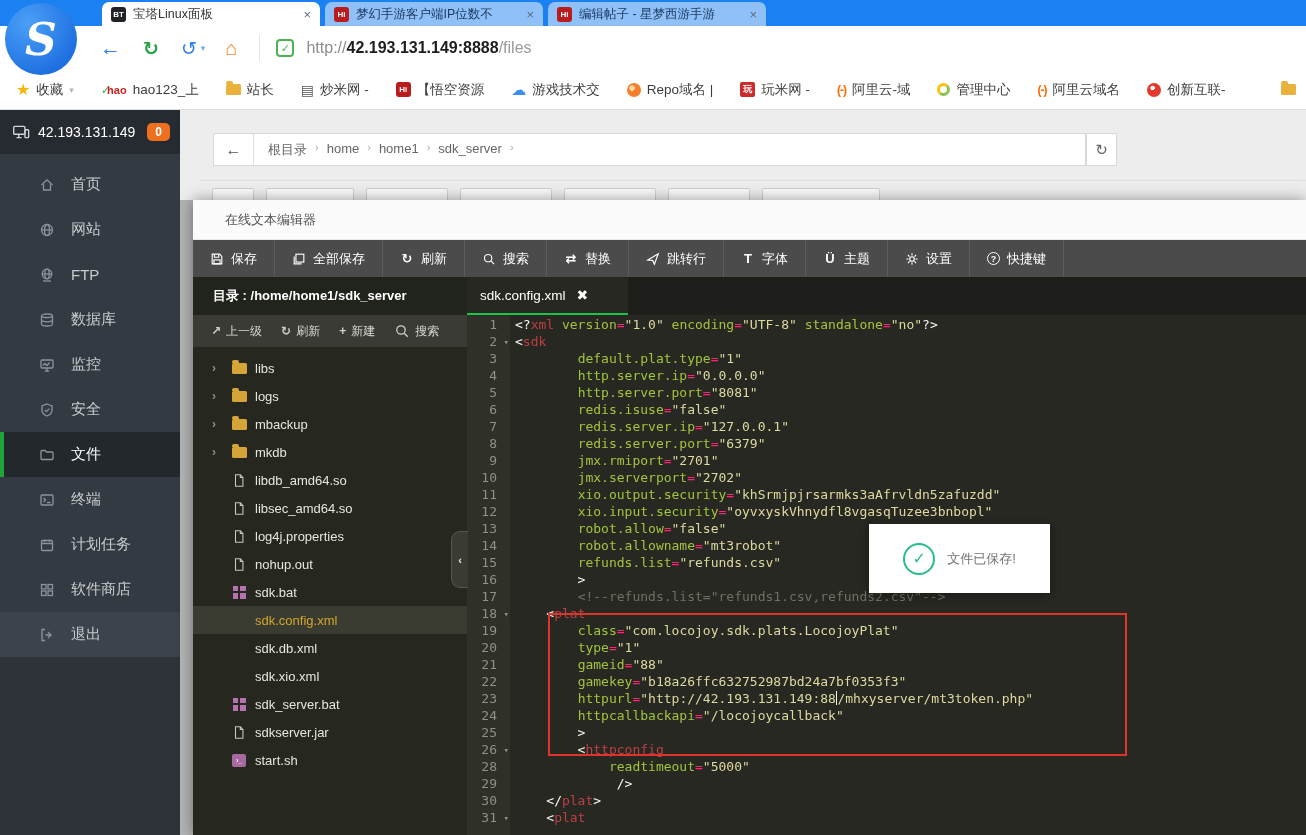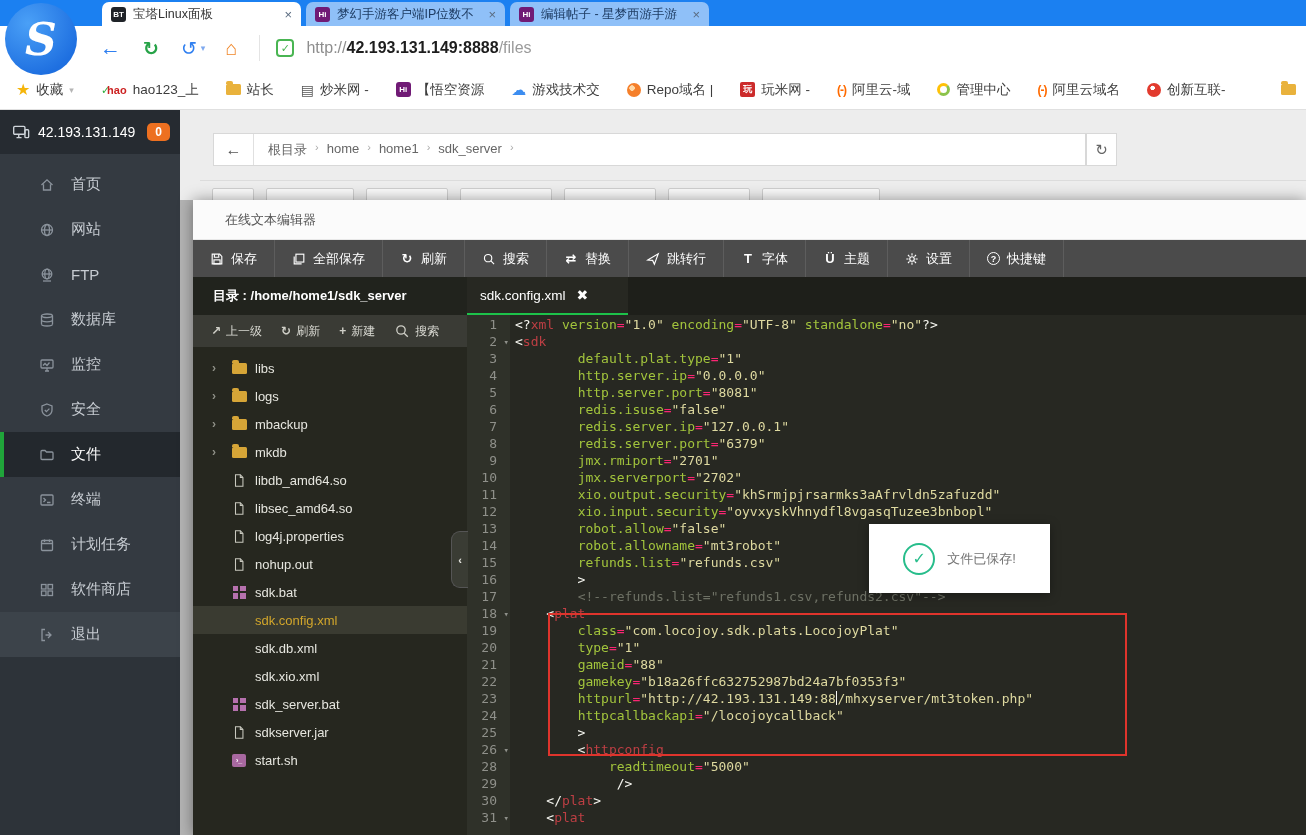--- a/index.html
+++ b/index.html
@@ -3,30 +3,30 @@
 <meta charset="utf-8">
 <style>
   * { margin:0; padding:0; box-sizing:border-box; }
   html,body { width:1306px; height:835px; overflow:hidden; background:#fff;
     font-family:"Liberation Sans","DejaVu Sans",sans-serif; }
   #stage { position:relative; width:1306px; height:835px; }
 
   
   #chrome { position:absolute; left:0; top:0; width:1306px; height:110px; }
   .tabstrip { height:26px; background:#1b80f1; display:flex; align-items:flex-end; padding-left:102px; }
-  .btab { width:199px; height:24px; display:flex; align-items:center; gap:7px; padding:0 9px;
+  .btab { width:218px; height:24px; display:flex; align-items:center; gap:7px; padding:0 9px;
     font-size:12.5px; border-radius:7px 7px 0 0; overflow:hidden; white-space:nowrap; }
   .btab.active { background:#fff; color:#333; }
   .btab.inactive { background:#8fc0f8; color:#1e3c63; margin-left:5px; }
   .btab .ttl { overflow:hidden; text-overflow:clip; flex:1; }
   .btab .tclose { color:#5a6b80; font-size:13px; }
   .fav { width:15px; height:15px; border-radius:3px; color:#fff; font-size:8px; font-weight:bold;
     display:flex; align-items:center; justify-content:center; flex:none; }
   .fav-bt { background:#1f2328; }
-  .fav-hi { background:#701a75; }
+  .fav-hi { background:#b91c1c; }
   .navbar { height:44px; background:#fff; display:flex; align-items:center; padding-left:100px; }
   .navico { font-size:21px; margin-right:22px; }
   .back { color:#2f7ff0; font-weight:bold; }
   .reload { color:#27a348; font-weight:bold; font-size:19px; }
   .undo { color:#2f7ff0; font-size:19px; margin-right:4px;}
   .undocaret { color:#7fa9ef; font-size:9px; margin-right:20px; }
   .homeico { color:#f0872a; font-weight:bold; font-size:20px; }
   .navsep { width:1px; height:26px; background:#e4e4e4; margin-right:16px; }
   .shield { width:18px; height:18px; border:2px solid #49b552; border-radius:4px; color:#49b552;
     font-size:11px; font-weight:bold; display:flex; align-items:center; justify-content:center; margin-right:12px; }

